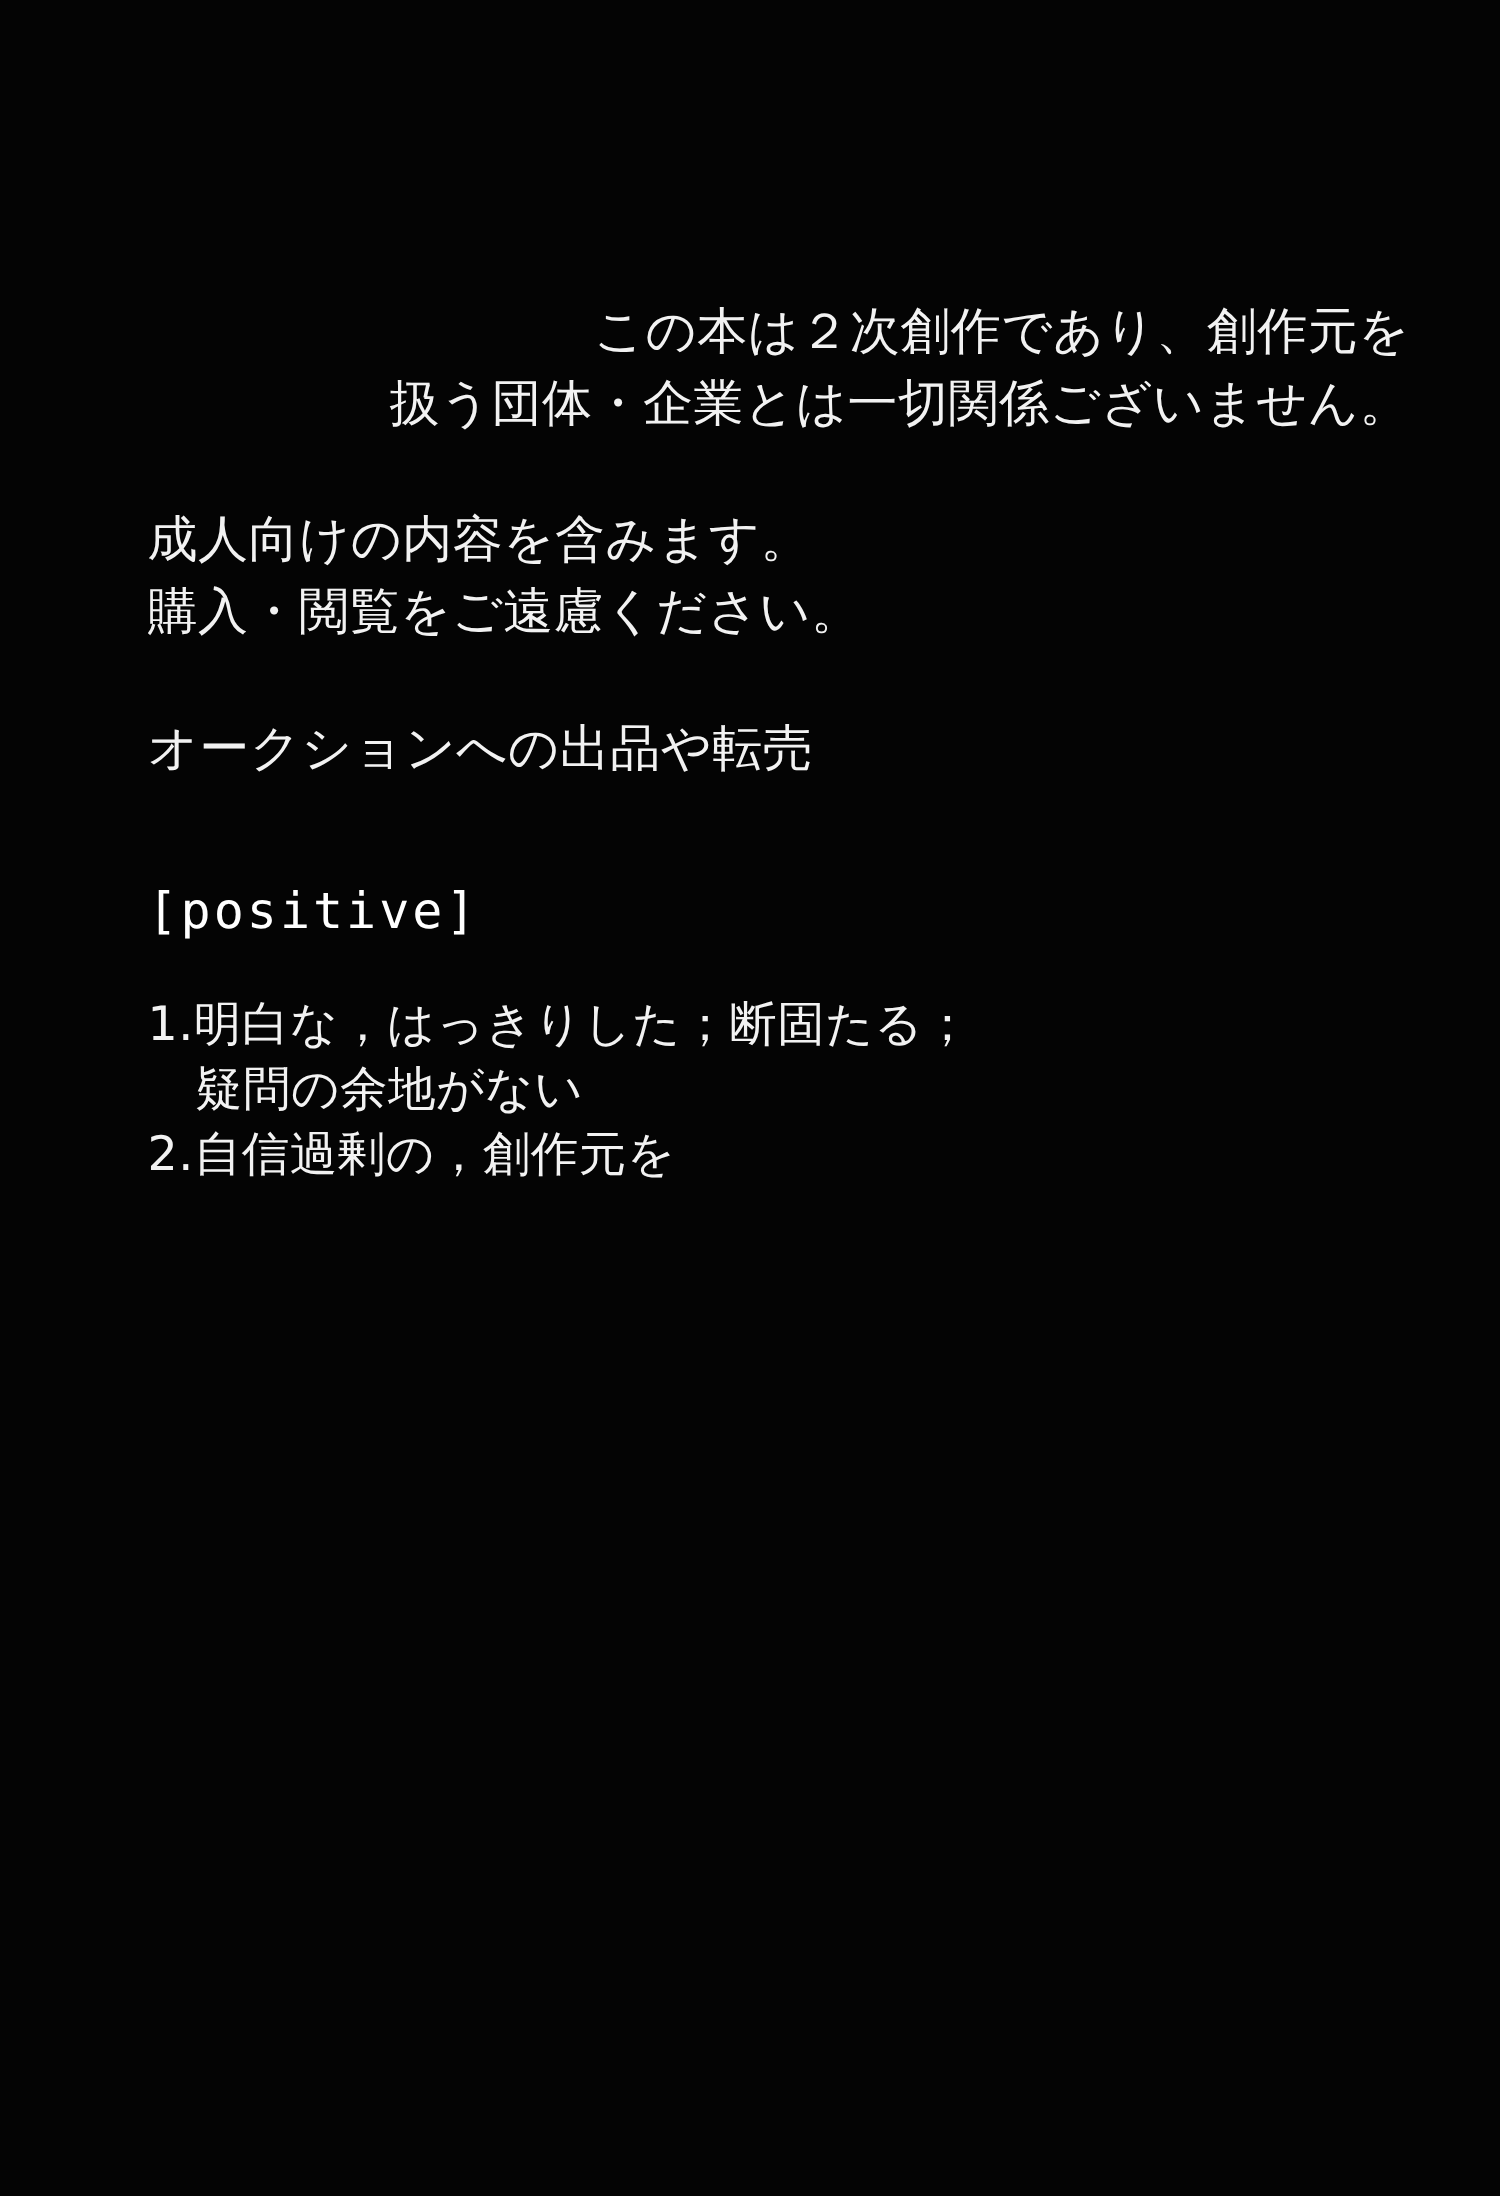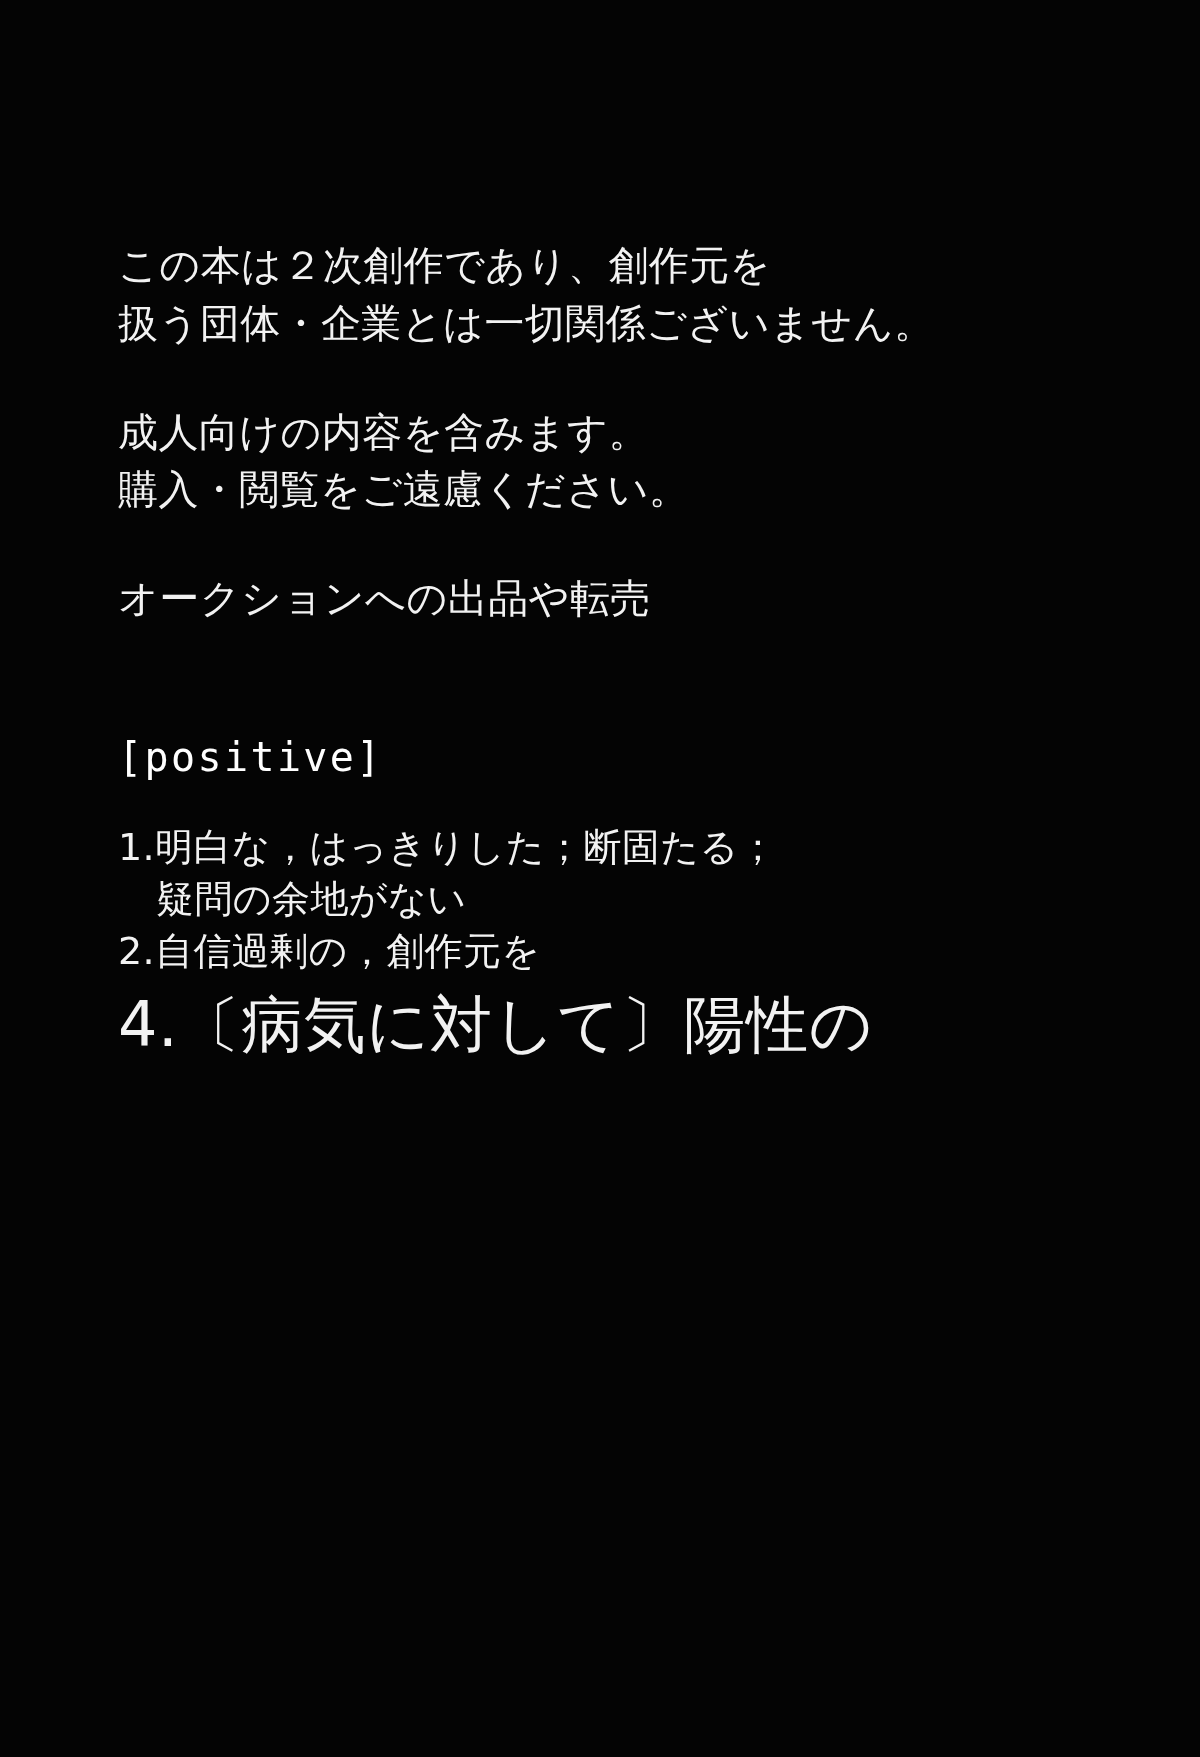--- a/index.html
+++ b/index.html
@@ -27,20 +27,21 @@
   }
   .line {
     white-space: pre;
     letter-spacing: 0.01em;
   }
 
   
   .disclaimer .line {
     font-size: 40px;
     line-height: 58px;
+    text-align: right;
   }
 
   
   .adult {
     margin-top: 52px;
   }
   .adult .line {
     font-size: 40px;
     line-height: 57px;
   }
@@ -50,21 +51,21 @@
     margin-top: 52px;
     font-family: Liberation Serif, serif;
   }
   .auction .line {
     font-size: 40px;
     line-height: 57px;
   }
 
   
   .positive-heading {
-    margin-top: 104px;
+    margin-top: 76px;
     font-family: "DejaVu Sans Mono", monospace;
     font-size: 40px;
     line-height: 52px;
     letter-spacing: 0.06em;
   }
 
   
   .definitions {
     margin-top: 38px;
   }
@@ -101,17 +102,16 @@
     <div class="block auction">
       <div class="line">オークションへの出品や転売</div>
     </div>
 
     <div class="positive-heading">[positive]</div>
 
     <div class="block definitions">
       <div class="line"><span>1.</span><span>明白な，はっきりした；断固たる；</span></div>
       <div class="line indent">疑問の余地がない</div>
       <div class="line"><span>2.</span><span>自信過剰の，創作元を</span></div>
-      <div class="line big"><span>4.</span><span>〔病気に対して〕陽性の</span></div>
     </div>
 
   </div>
 </div>
 
 </body></html>

